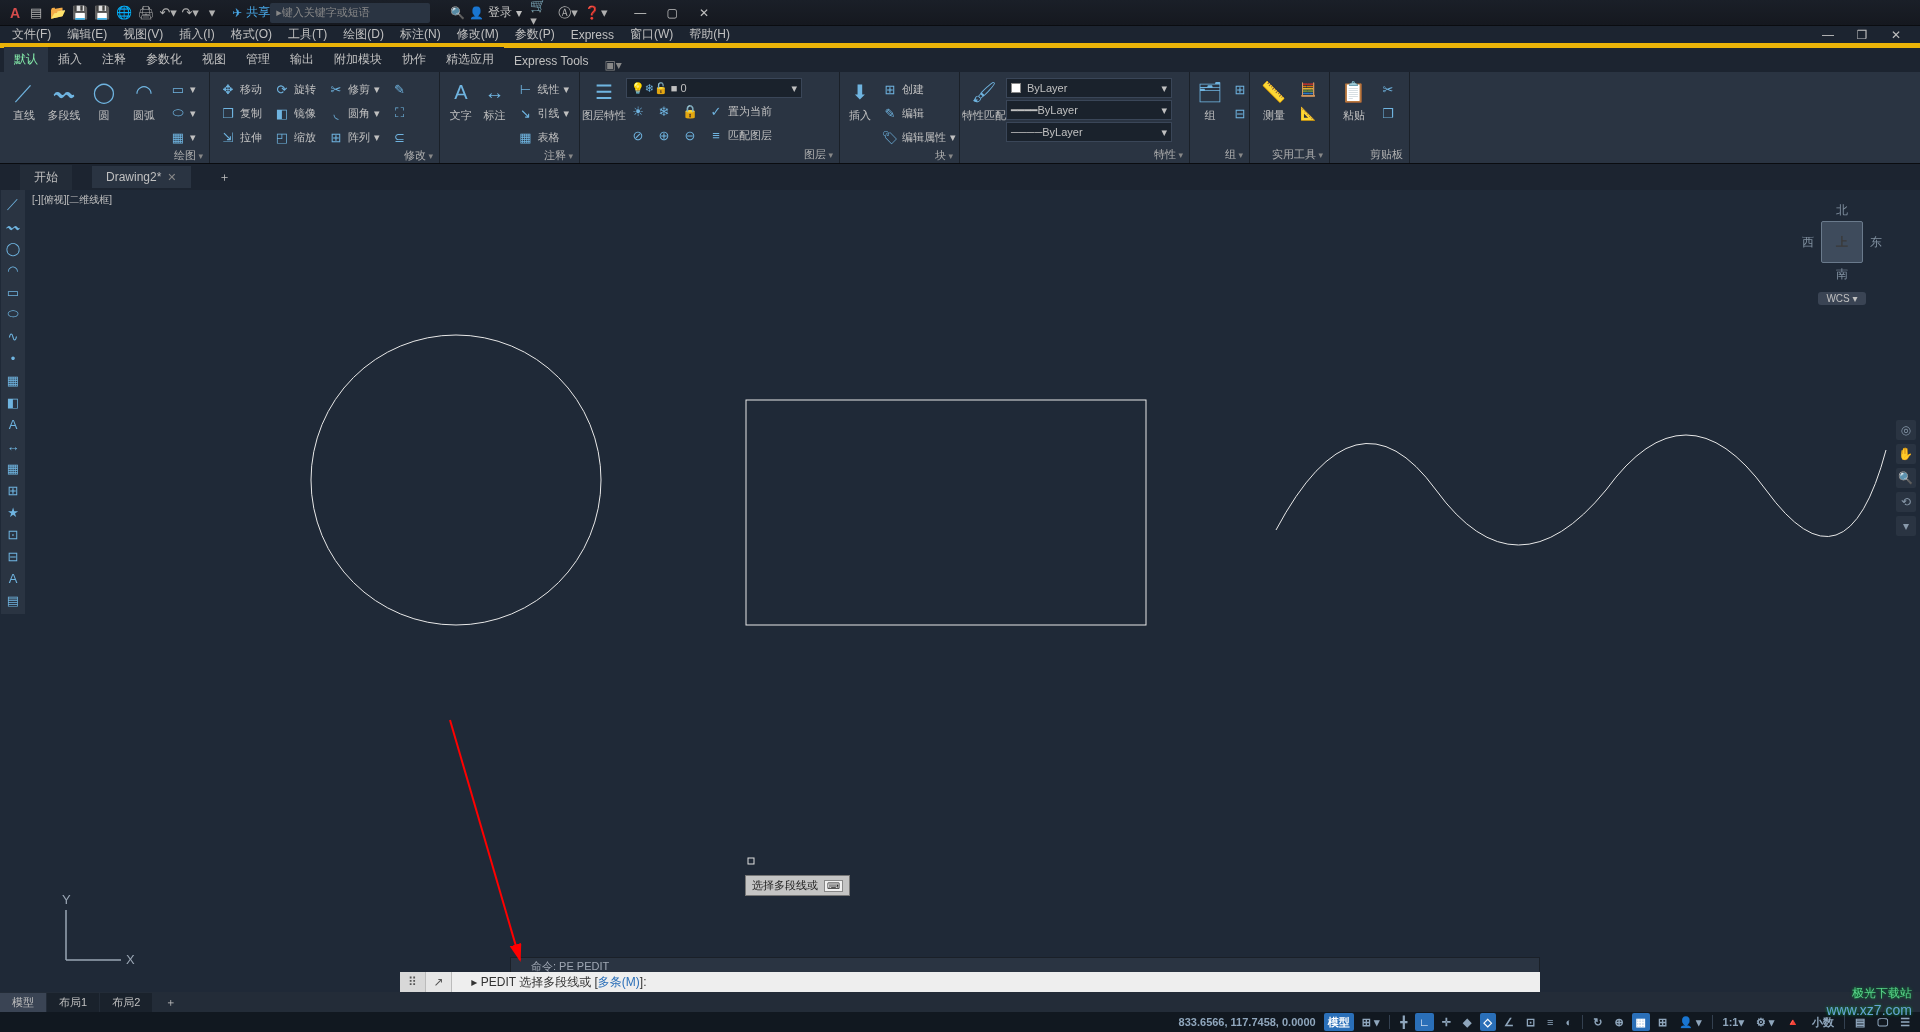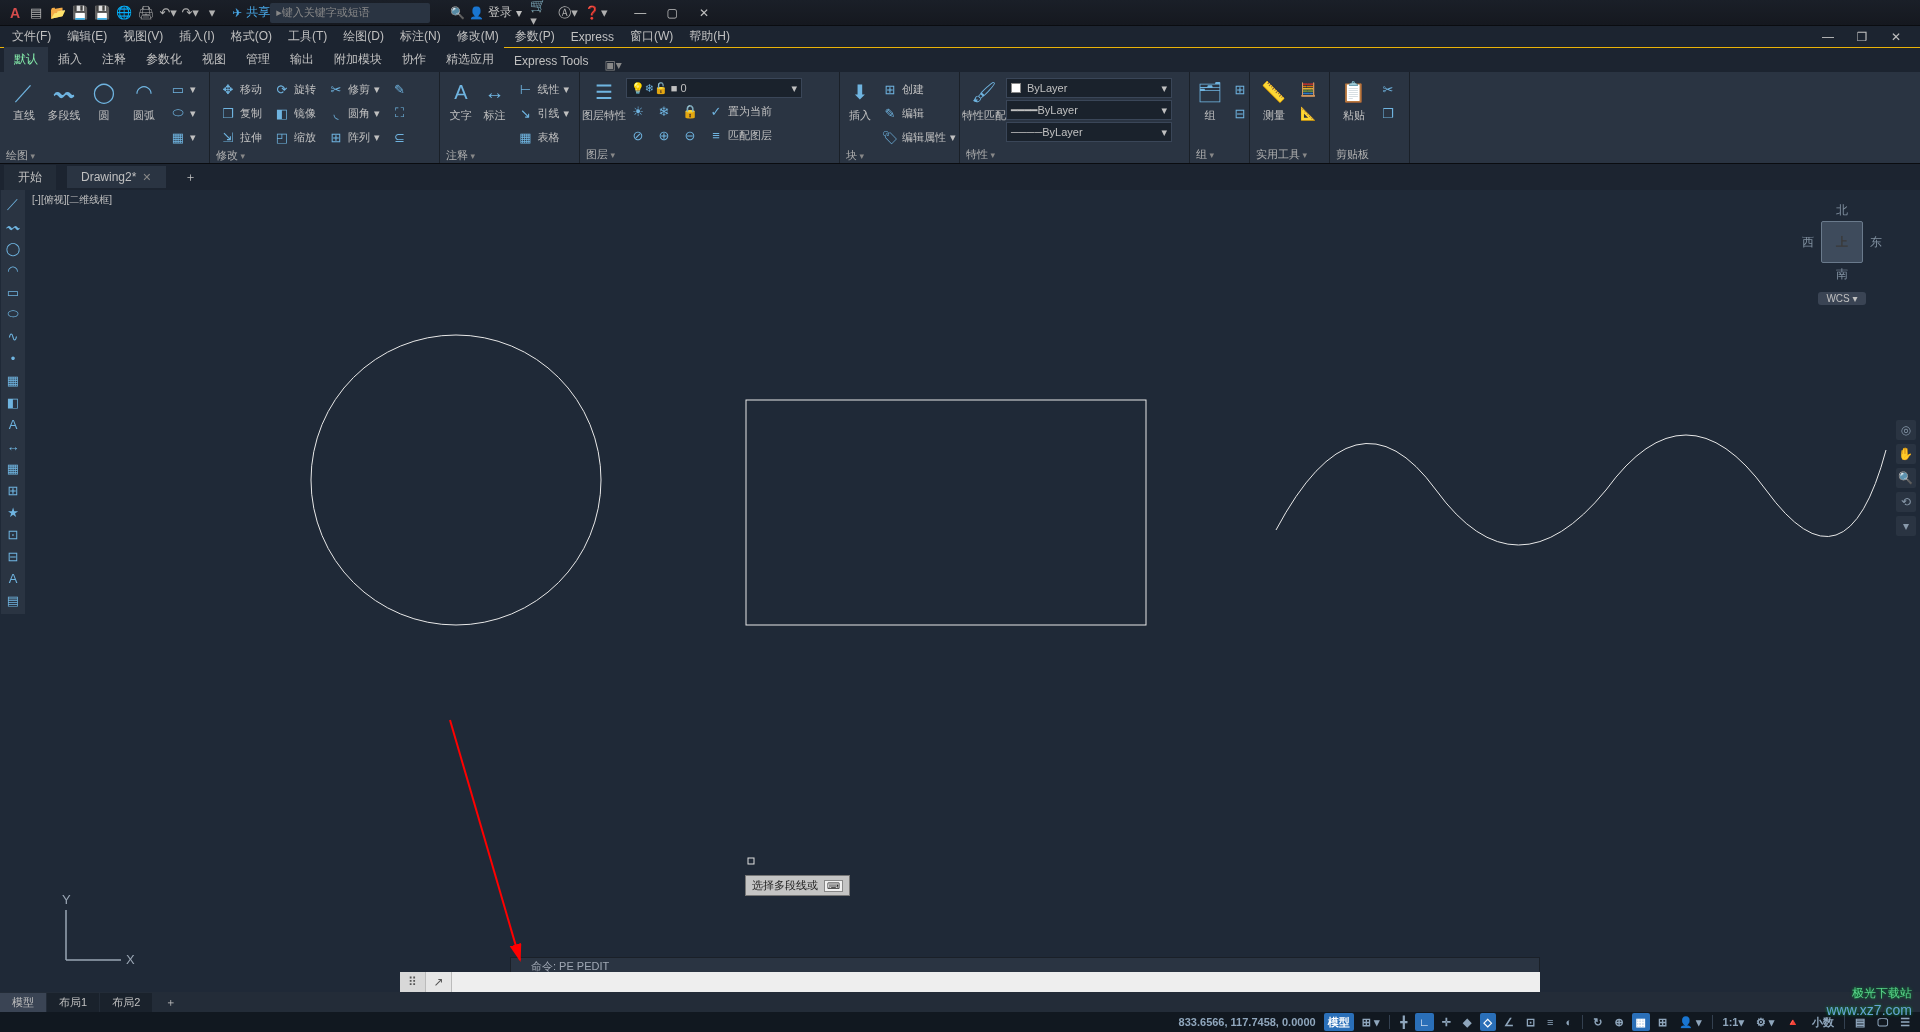--- a/index.html
+++ b/index.html
@@ -12,48 +12,48 @@
 .qat-btn { width: 20px; height: 20px; display: flex; align-items: center; justify-content: center; font-size: 13px; color: #b0b0b0; cursor: pointer; }
 .share { display: flex; align-items: center; gap: 4px; color: #48a7e6; margin-left: 10px; font-size: 12px; }
 .title-center { flex: 1; text-align: center; color: #c0c0c0; }
 .search-box { background: #2a3442; width: 160px; height: 20px; border-radius: 2px; padding: 0 6px; color: #888; font-size: 11px; display: flex; align-items: center; margin-right: 12px; }
 .right-group { display: flex; align-items: center; gap: 8px; }
 .login { display: flex; align-items: center; gap: 4px; color: #c0c0c0; }
 .win-btns { display: flex; gap: 4px; margin-left: 12px; }
 .win-btn { width: 28px; height: 20px; display: flex; align-items: center; justify-content: center; color: #c0c0c0; cursor: pointer; }
 
 
-.menubar { height: 22px; background: #1c2430; display: flex; align-items: center; padding: 0 4px; border-bottom: 1px solid #eab308; }
+.menubar { height: 22px; background: #1c2430; display: flex; align-items: center; padding: 0 4px; border-bottom: 5px solid #eab308; }
 .menu-item { padding: 2px 8px; cursor: pointer; font-size: 12px; color: #c0c0c0; }
 .menubar-right { margin-left: auto; display: flex; gap: 6px; padding-right: 6px; }
 
 
 .ribbon-tabs { height: 24px; background: #1c2430; display: flex; align-items: flex-end; padding: 0 4px; }
 .ribbon-tab { padding: 4px 10px; font-size: 12px; color: #c0c0c0; cursor: pointer; background: #1c2430; }
 .ribbon-tab.active { background: #2a3442; color: #86efac; }
 .ribbon-tab-end { margin-left: 6px; color: #888; }
 
 
 .ribbon { height: 92px; background: #2a3442; display: flex; border-bottom: 1px solid #0a0c10; }
 .panel { border-right: 1px solid #1a2028; display: flex; flex-direction: column; padding: 2px 6px 0; }
 .panel-body { flex: 1; display: flex; gap: 4px; align-items: flex-start; }
-.panel-title { height: 16px; text-align: left; font-size: 11px; color: #b0b0b0; padding-bottom: 10px; white-space: nowrap; }
+.panel-title { height: 16px; text-align: right; font-size: 11px; color: #b0b0b0; padding-bottom: 10px; white-space: nowrap; }
 .panel-title::after { content: " ▾"; font-size: 9px; color: #888; }
 .panel-title.nodrop::after { content: ""; }
 .big-btn { display: flex; flex-direction: column; align-items: center; width: 36px; padding-top: 4px; gap: 2px; cursor: pointer; }
 .big-btn .icon { width: 28px; height: 28px; display: flex; align-items: center; justify-content: center; font-size: 20px; color: #6fb4e0; }
 .big-btn .lbl { font-size: 11px; color: #c0c0c0; white-space: nowrap; }
 .col { display: flex; flex-direction: column; gap: 2px; padding-top: 4px; }
 .small-btn { display: flex; align-items: center; gap: 4px; height: 22px; padding: 0 4px; cursor: pointer; white-space: nowrap; font-size: 11px; color: #c0c0c0; }
 .small-btn .icon { width: 16px; height: 16px; display: flex; align-items: center; justify-content: center; font-size: 13px; color: #6fb4e0; }
 .sel { background: #1a222c; border: 1px solid #3a4658; height: 20px; display: flex; align-items: center; padding: 0 4px; font-size: 11px; color: #c0c0c0; min-width: 100px; }
 .sel .sw { width: 10px; height: 10px; margin-right: 6px; }
 
 
-.file-tabs { height: 26px; background: #1c2430; display: flex; align-items: center; padding: 0 4px; gap: 11px; }
+.file-tabs { height: 26px; background: #1c2430; display: flex; align-items: center; padding: 0 20px; gap: 20px; }
 .file-tab { padding: 4px 14px; font-size: 12px; background: #232c38; color: #c0c0c0; display: flex; align-items: center; gap: 6px; cursor: pointer; }
 .file-tab.active { background: #2a3442; }
 .file-tab .close { font-size: 11px; color: #888; }
 
 
 .canvas-wrap { position: absolute; top: 190px; left: 0; right: 0; bottom: 34px; background: #1f2937; }
 .drawing-toolbar { position: absolute; top: 190px; left: 1px; width: 24px; background: #2a3442; display: flex; flex-direction: column; gap: 2px; padding: 4px 2px; z-index: 5; }
 .dtb-btn { width: 20px; height: 20px; display: flex; align-items: center; justify-content: center; color: #6fb4e0; font-size: 13px; cursor: pointer; }
 .canvas-label { position: absolute; top: 192px; left: 30px; font-size: 10px; color: #c0c0c0; background: #1f2937; padding: 1px 2px; z-index: 3; }
 svg.canvas-svg { position: absolute; top: 190px; left: 26px; right: 0; bottom: 34px; }
@@ -507,20 +507,23 @@
   <span class="kbd">⌨</span>
 </div>
 
 <div class="ime-badge" style="left:1185px; top:963px">EN ♪ 简</div>
 
 <div class="cmd-hist">命令: PE PEDIT</div>
 
 <div class="cmd-line">
   <div class="cmd-handle">⠿</div>
   <div class="cmd-handle" style="background:#e6e6e6">↗</div>
+  <div class="cmd-txt">
+    <span>▸ PEDIT 选择多段线或 [</span><span class="hl">多条(M)</span><span>]:</span>
+  </div>
 </div>
 
 <div class="layout-tabs">
   <div class="layout-tab active">模型</div>
   <div class="layout-tab">布局1</div>
   <div class="layout-tab">布局2</div>
   <div class="layout-tab" style="background:transparent">＋</div>
 </div>
 
 <div class="statusbar">

